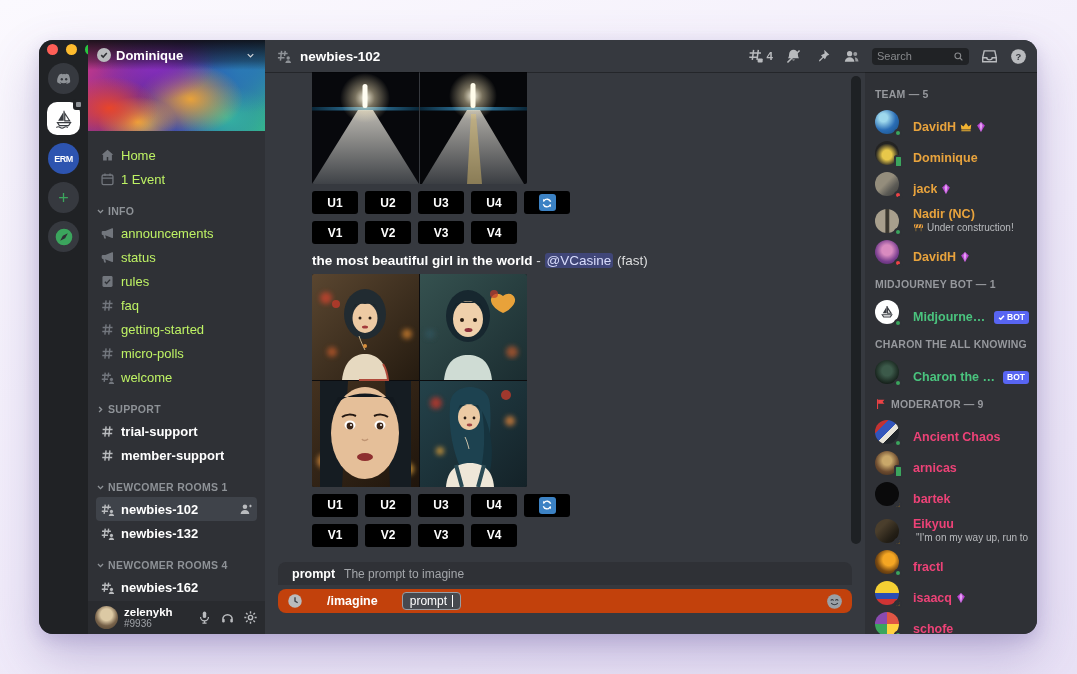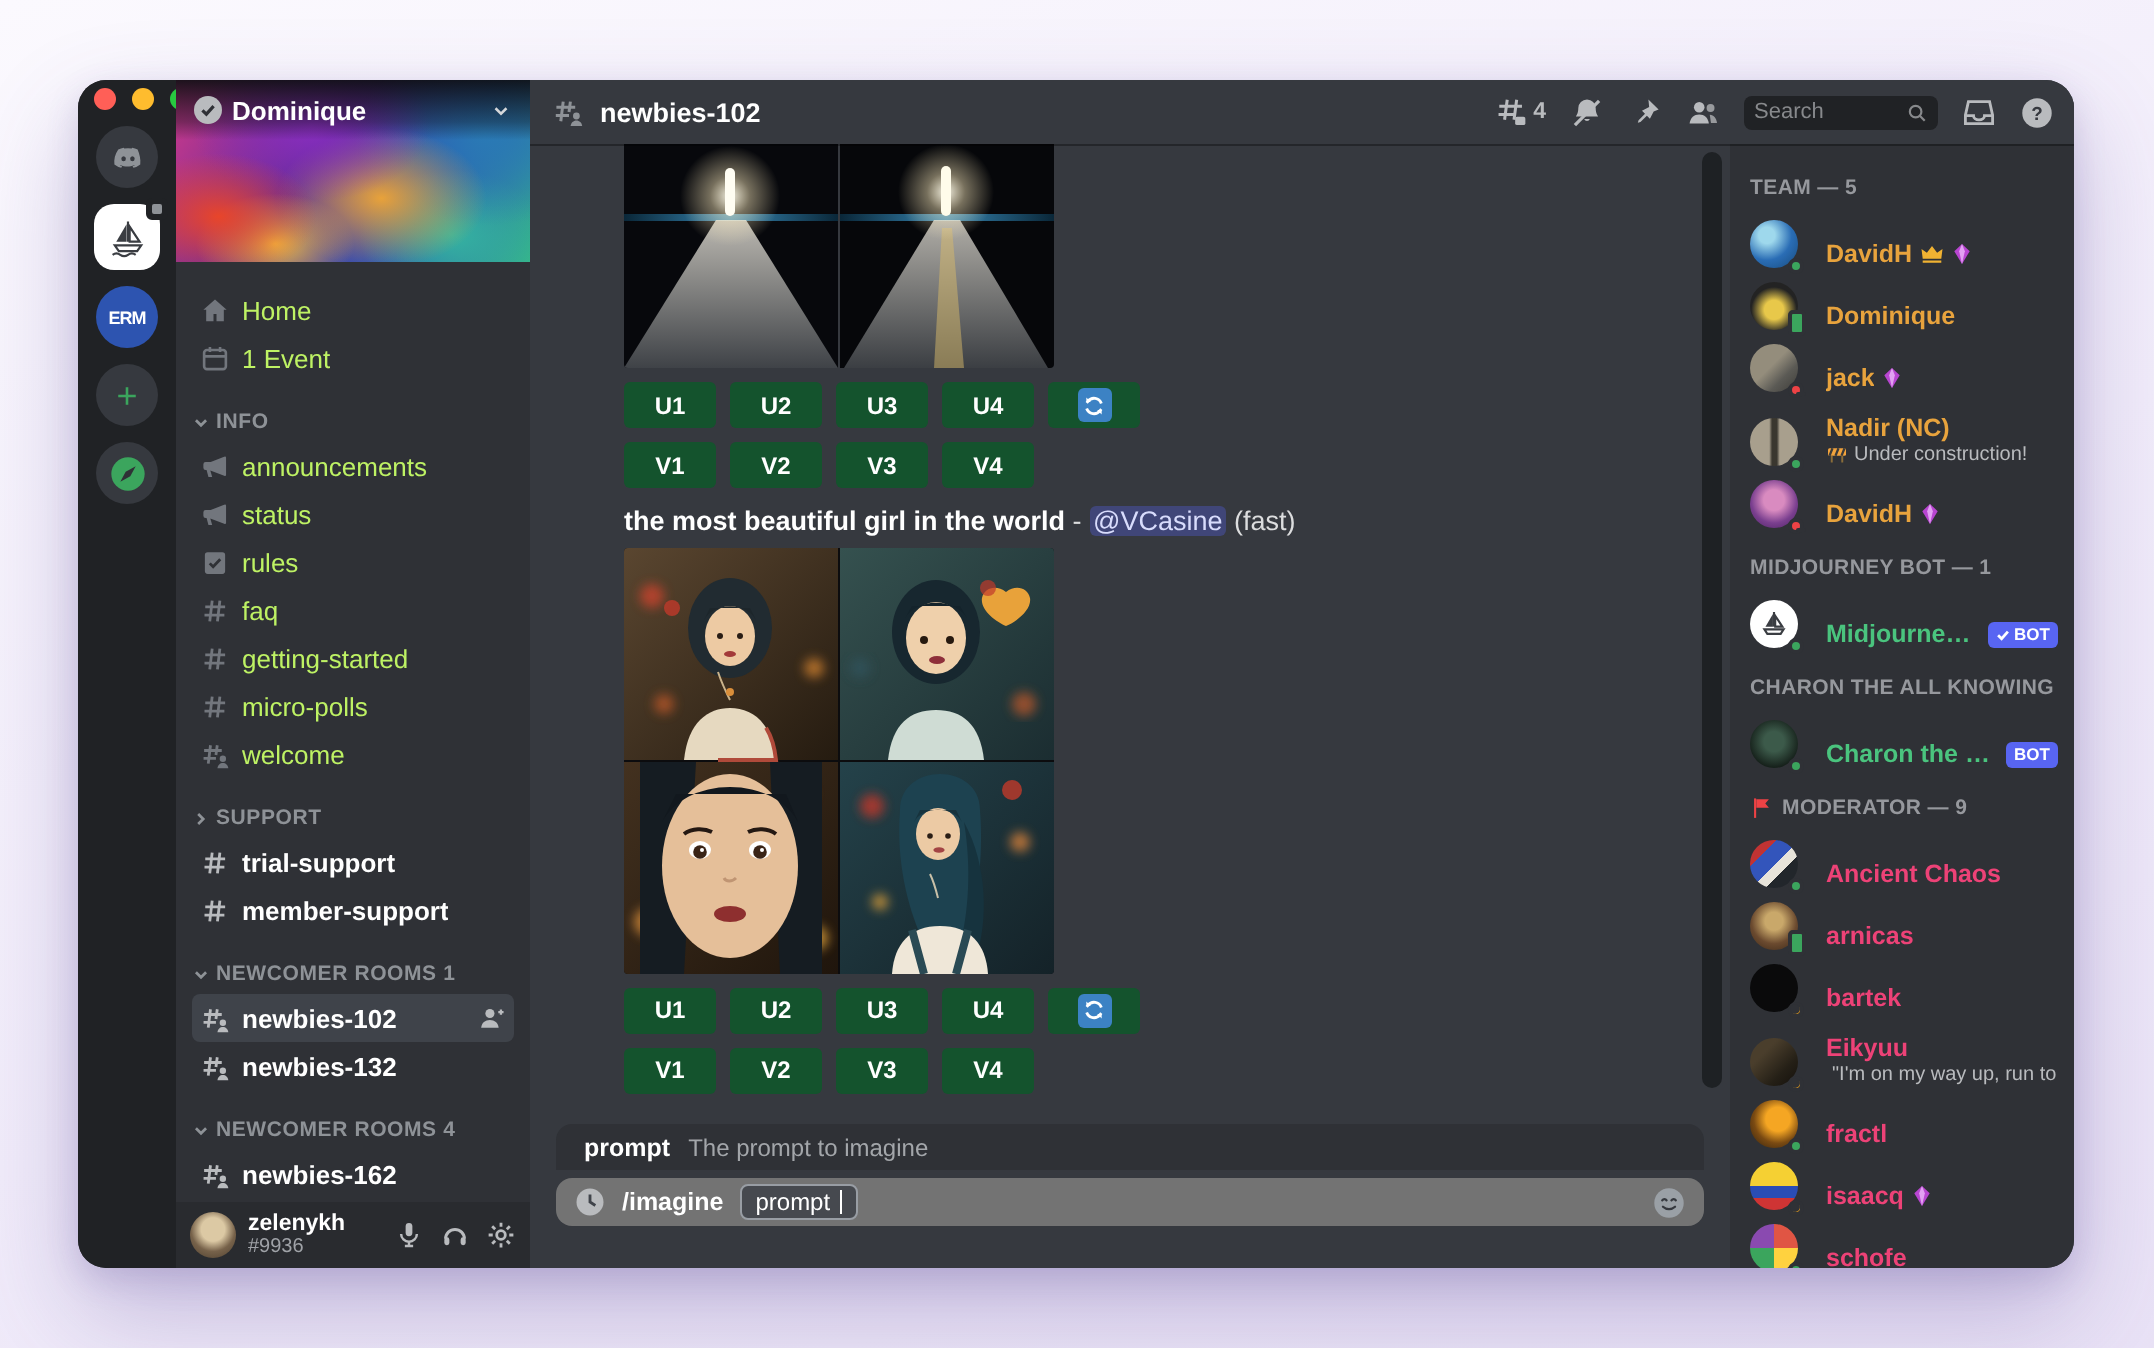--- a/index.html
+++ b/index.html
@@ -92,32 +92,32 @@
 
   
   .chat { flex:1; min-width:0; display:flex; flex-direction:column; background:#36393f; }
   .messages { flex:1; position:relative; padding-left:47px; overflow:hidden; }
   .scroll-track { position:absolute; top:0; bottom:0; right:2px; width:12px; }
   .scroll-thumb { margin-top:4px; width:10px; height:468px; background:#1e2124; border-radius:6px; }
   .gen-img { border-radius:2px; overflow:hidden; width:215px; cursor:pointer; }
   .img1 { height:114px; margin-top:-2px; }
   .img2 { height:213px; margin-top:4px; }
   .btn-row { display:flex; gap:7px; margin-top:7px; }
-  .mj-btn { width:46px; height:23px; border:none; border-radius:3px; background:#14532d; color:#fff; font-family:inherit; font-size:12px; font-weight:bold; display:flex; align-items:center; justify-content:center; cursor:pointer; }
+  .mj-btn { width:46px; height:23px; border:none; border-radius:3px; background:#000000; color:#fff; font-family:inherit; font-size:12px; font-weight:bold; display:flex; align-items:center; justify-content:center; cursor:pointer; }
   .refresh-inner { width:17px; height:17px; border-radius:3px; background:#3c82c4; display:flex; align-items:center; justify-content:center; }
   .msg-text { margin-top:8px; font-size:13.5px; color:#dcddde; line-height:1.3; }
   .msg-text strong { color:#fff; }
   .mention { background:rgba(88,101,242,.32); color:#d8dcfc; border-radius:3px; padding:0 2px; cursor:pointer; }
 
   
   .composer { padding:0 13px; flex-shrink:0; }
   .slash-popup { height:23px; background:#2f3136; border-radius:8px 8px 0 0; display:flex; align-items:center; gap:9px; padding:0 14px; cursor:pointer; }
   .popup-cmd { color:#fff; font-size:12.5px; font-weight:bold; }
   .popup-desc { color:#a3a6aa; font-size:12px; }
-  .input-bar { height:24px; background:#737373; border-radius:8px; margin-top:4px; margin-bottom:21px; display:flex; align-items:center; gap:8px; padding:0 9px; cursor:text; }
+  .input-bar { height:24px; background:#c2410c; border-radius:8px; margin-top:4px; margin-bottom:21px; display:flex; align-items:center; gap:24px; padding:0 9px; cursor:text; }
   .cmd-label { color:#fff; font-size:12.5px; font-weight:bold; }
   .opt-box { display:flex; align-items:center; gap:5px; border:1px solid #989da4; background:#46494f; border-radius:4px; padding:1px 7px; color:#fff; font-size:12px; }
   .caret { width:1px; height:12px; background:#fff; }
   .input-bar .clock { color:#b9bbbe; }
   .emoji-btn { margin-left:auto; cursor:pointer; }
 
   
   .members { width:172px; background:#2f3136; flex-shrink:0; padding:16px 8px 0 10px; overflow:hidden; position:relative; }
   .m-header { display:flex; gap:4px; color:#96989d; font-size:10.5px; font-weight:bold; letter-spacing:.2px; margin:14px 0 3px; white-space:nowrap; overflow:hidden; cursor:pointer; }
   .m-header.first { margin-top:0; }

